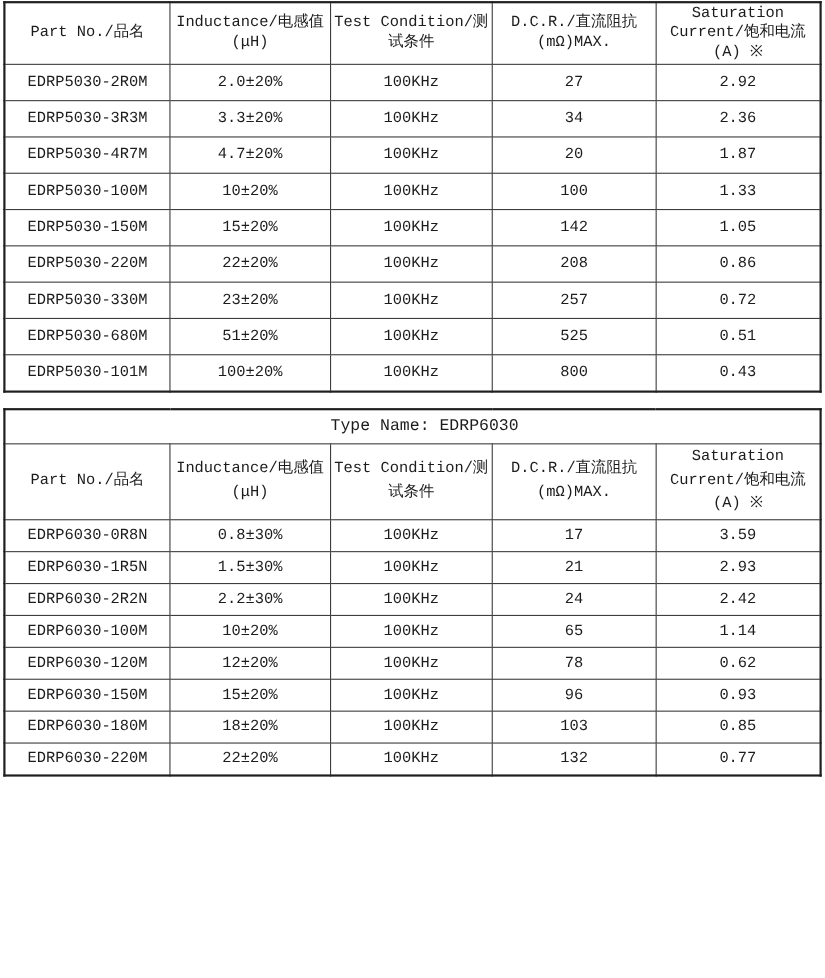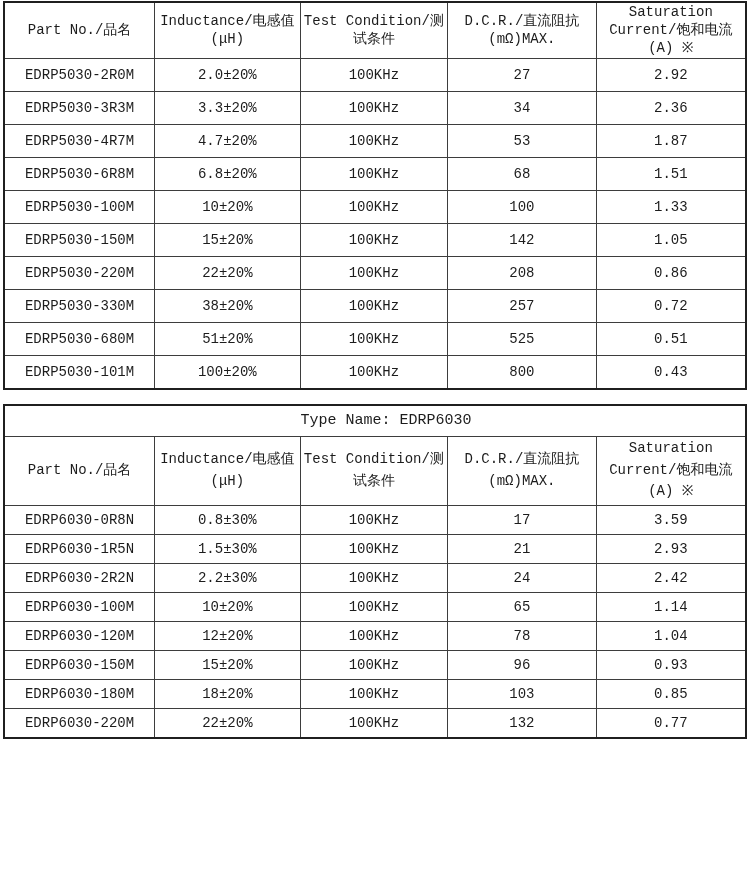--- a/index.html
+++ b/index.html
@@ -108,29 +108,22 @@
           <td>EDRP5030-3R3M</td>
           <td>3.3±20%</td>
           <td>100KHz</td>
           <td>34</td>
           <td>2.36</td>
         </tr>
         <tr>
           <td>EDRP5030-4R7M</td>
           <td>4.7±20%</td>
           <td>100KHz</td>
-          <td>53</td>
+          <td>20</td>
           <td>1.87</td>
-        </tr>
-        <tr>
-          <td>EDRP5030-6R8M</td>
-          <td>6.8±20%</td>
-          <td>100KHz</td>
-          <td>68</td>
-          <td>1.51</td>
         </tr>
         <tr>
           <td>EDRP5030-100M</td>
           <td>10±20%</td>
           <td>100KHz</td>
           <td>100</td>
           <td>1.33</td>
         </tr>
         <tr>
           <td>EDRP5030-150M</td>
@@ -141,21 +134,21 @@
         </tr>
         <tr>
           <td>EDRP5030-220M</td>
           <td>22±20%</td>
           <td>100KHz</td>
           <td>208</td>
           <td>0.86</td>
         </tr>
         <tr>
           <td>EDRP5030-330M</td>
-          <td>38±20%</td>
+          <td>23±20%</td>
           <td>100KHz</td>
           <td>257</td>
           <td>0.72</td>
         </tr>
         <tr>
           <td>EDRP5030-680M</td>
           <td>51±20%</td>
           <td>100KHz</td>
           <td>525</td>
           <td>0.51</td>
@@ -224,21 +217,21 @@
           <td>10±20%</td>
           <td>100KHz</td>
           <td>65</td>
           <td>1.14</td>
         </tr>
         <tr>
           <td>EDRP6030-120M</td>
           <td>12±20%</td>
           <td>100KHz</td>
           <td>78</td>
-          <td>1.04</td>
+          <td>0.62</td>
         </tr>
         <tr>
           <td>EDRP6030-150M</td>
           <td>15±20%</td>
           <td>100KHz</td>
           <td>96</td>
           <td>0.93</td>
         </tr>
         <tr>
           <td>EDRP6030-180M</td>

